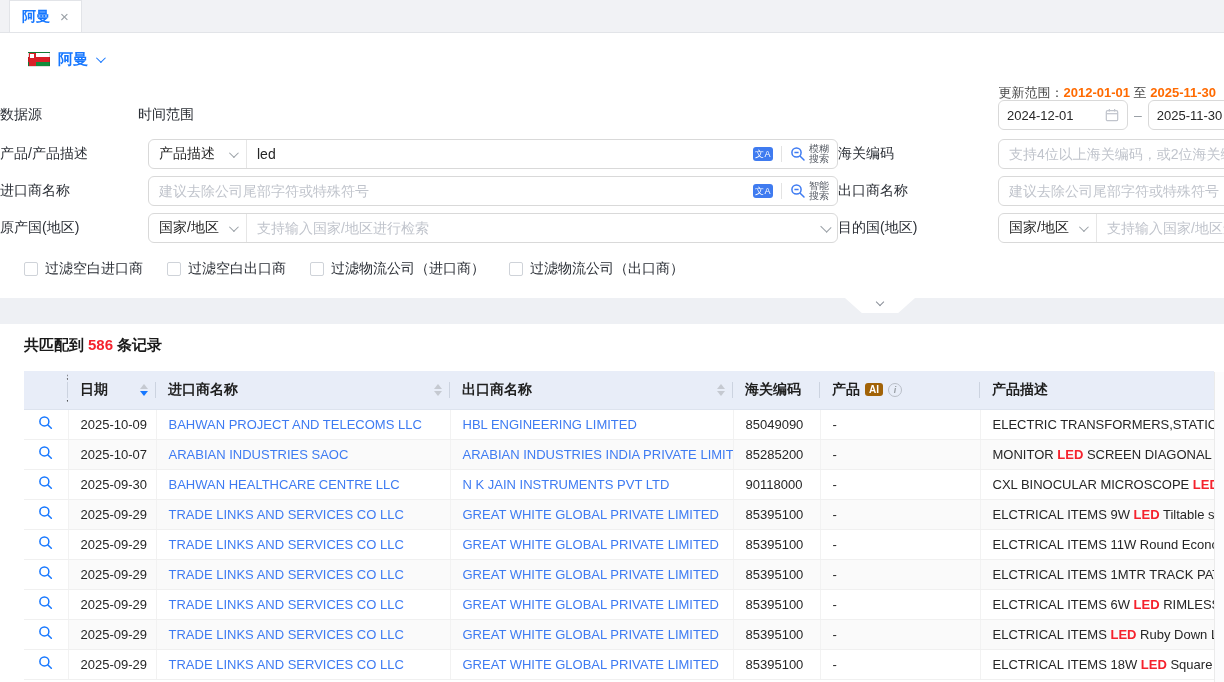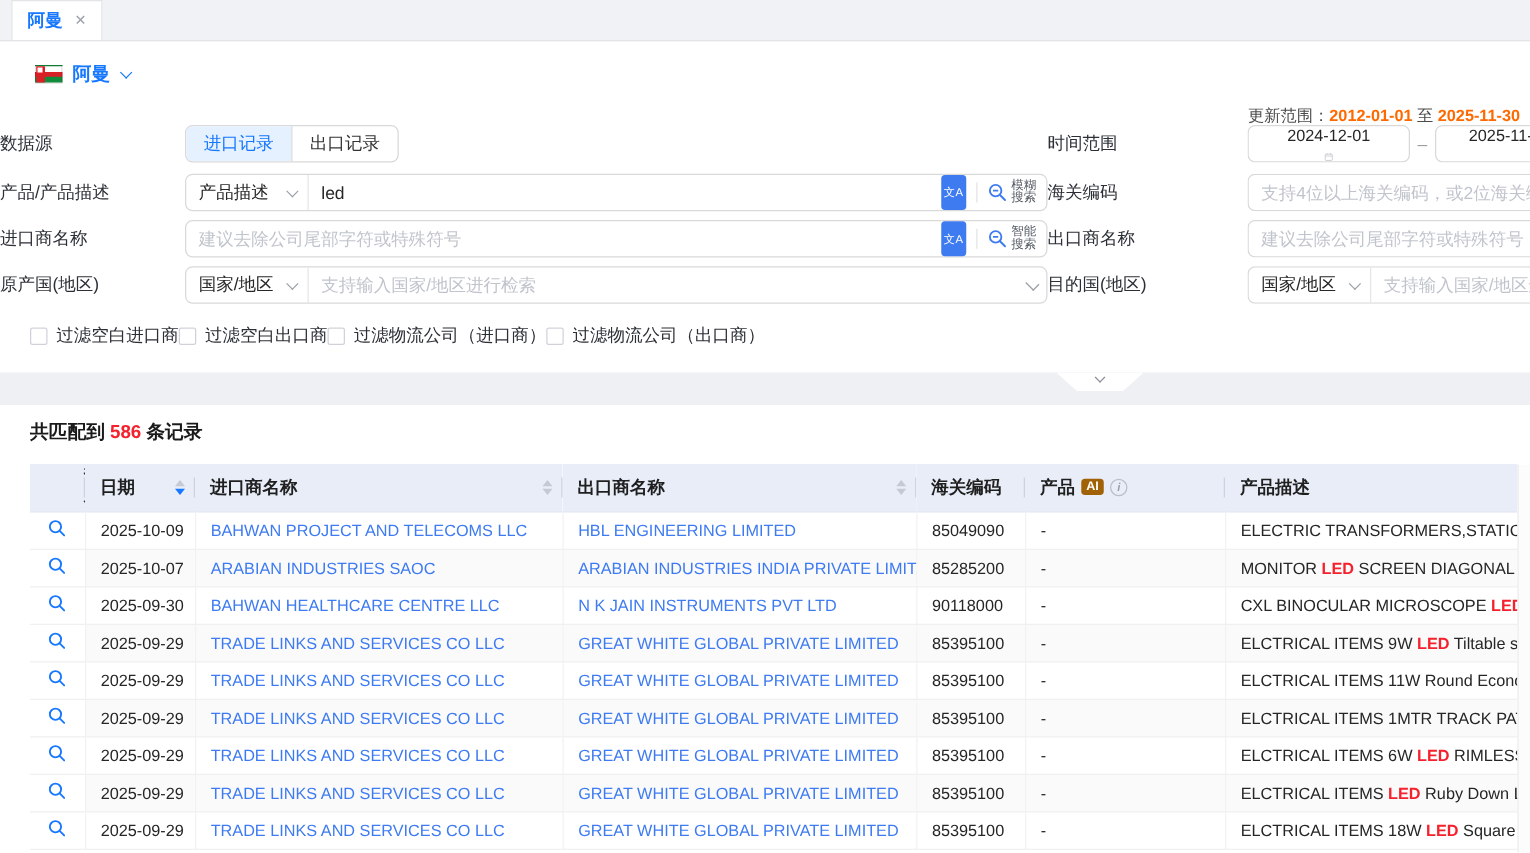--- a/index.html
+++ b/index.html
@@ -37,33 +37,33 @@
   .seg-item + .seg-item { border-left:1px solid #d9d9d9; }
   .seg-item.active { background:#e6f1ff; color:#1677ff; }
   .igroup { display:flex; align-items:center; border:1px solid #d9d9d9; border-radius:6px; height:30px;
             width:100%; background:#fff; padding-right:8px; }
   .sel { display:flex; align-items:center; gap:8px; padding:0 10px; height:100%; border-right:1px solid #e6e6e6;
          flex:0 0 auto; cursor:pointer; font-size:14px; color:#262626; min-width:98px; justify-content:space-between; }
   .itext { border:none; outline:none; flex:1; height:100%; padding:0 10px; font-size:14px; color:#262626;
            font-family:"Liberation Sans","DejaVu Sans",sans-serif; background:transparent; min-width:0; }
   .itext::placeholder { color:#c0c4cc; }
   .ibox { border:1px solid #d9d9d9; border-radius:6px; height:30px; background:#fff; display:flex; align-items:center; }
-  .trans { background:#3f7bf0; color:#fff; border-radius:3px; font-size:9px; width:20px; height:28px;
+  .trans { background:#3f7bf0; color:#fff; border-radius:3px; font-size:9px; width:20px; height:14px;
            display:flex; align-items:center; justify-content:center; flex:0 0 auto; cursor:pointer; letter-spacing:.5px; }
   .vdiv { width:1px; height:16px; background:#e3e3e3; margin:0 8px; flex:0 0 auto; }
   .search-btn { display:flex; align-items:center; gap:3px; cursor:pointer; flex:0 0 auto; }
   .sb-txt { font-size:10px; line-height:10px; color:#555a63; }
   .sb-txt span { display:block; }
   .tail-chev { margin-left:auto; padding-left:8px; }
   .date-input { border:1px solid #d9d9d9; border-radius:6px; height:30px; display:flex; align-items:center;
-                padding:0 8px; gap:6px; background:#fff; font-size:13px; color:#262626;flex-direction:column; }
+                padding:0 8px; gap:6px; background:#fff; font-size:13px; color:#262626; }
   .din1 { width:130px; flex:0 0 auto; justify-content:space-between; }
   .din2 { width:120px; flex:0 0 auto; }
   .date-sep { color:#9aa0a6; padding:0 6px; flex:0 0 auto; }
-  .cbrow { position:absolute; top:258px; left:24px; display:flex; align-items:center; height:22px; }
+  .cbrow { position:absolute; top:258px; left:24px; display:flex; gap:24px; align-items:center; height:22px; }
   .cb { display:flex; align-items:center; gap:7px; font-size:14px; color:#2b2f36; cursor:pointer; }
   .cb .box { width:14px; height:14px; border:1px solid #cfd3d9; border-radius:2px; background:#fff; display:inline-block; }
   
   .gray-band { position:absolute; top:298px; left:0; width:1224px; height:26px; background:#eef0f4; }
   .notch { position:absolute; top:0; left:845px; width:70px; height:15px; background:#fff;
            clip-path:polygon(0 0,100% 0,76% 100%,24% 100%); display:flex; align-items:flex-start; justify-content:center; cursor:pointer; }
   .notch .chev { width:6px; height:6px; color:#8a8f99; transform:rotate(45deg); margin-top:1px; }
   
   .results { position:absolute; top:324px; left:0; width:1224px; bottom:0; background:#fff; }
   .summary { padding:12px 0 0 24px; font-size:15px; font-weight:bold; color:#1a1a1a; }
@@ -113,26 +113,20 @@
 </div>
 
 <div class="update-range">
   <span>更新范围：</span><b>2012-01-01</b>
   <span>至</span>
   <b>2025-11-30</b>
 </div>
 
 <div class="frow" style="top:100px">
   <div class="lab">数据源</div>
-  <div class="ctrl-l">
-    <div class="seg">
-      <div class="seg-item active">进口记录</div>
-      <div class="seg-item">出口记录</div>
-    </div>
-  </div>
   <div class="lab lab-r">时间范围</div>
   <div class="ctrl-r">
     <div class="date-input din1">
       <span>2024-12-01</span>
       <svg width="14" height="14" viewBox="0 0 16 16">
         <rect x="1.5" y="3" width="13" height="11.5" rx="1.5" fill="none" stroke="#c0c4cc" stroke-width="1.4"></rect>
         <line x1="1.5" y1="6.5" x2="14.5" y2="6.5" stroke="#c0c4cc" stroke-width="1.4"></line>
         <line x1="5" y1="1.2" x2="5" y2="4" stroke="#c0c4cc" stroke-width="1.4"></line>
         <line x1="11" y1="1.2" x2="11" y2="4" stroke="#c0c4cc" stroke-width="1.4"></line>
       </svg>

